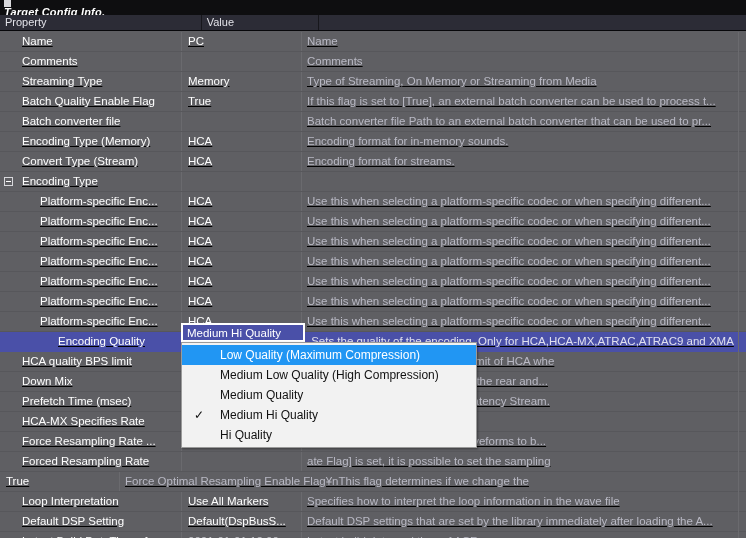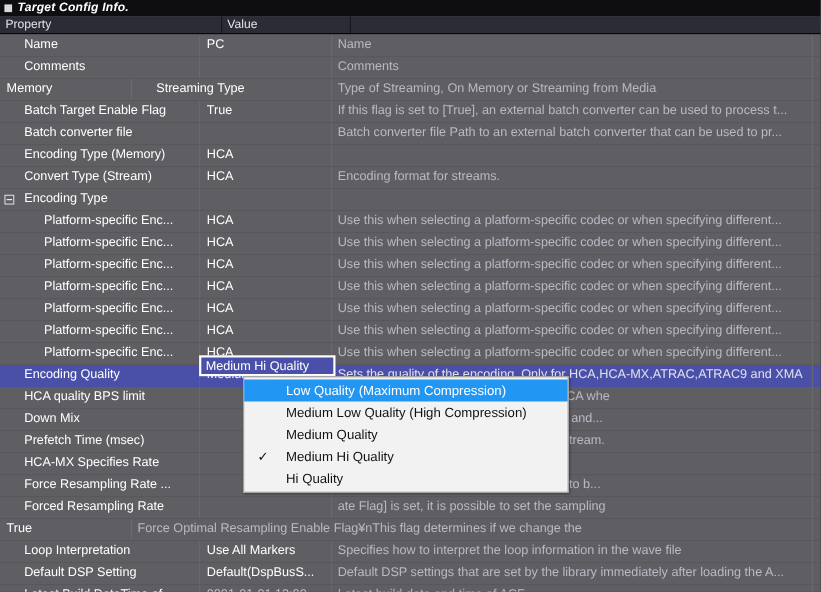--- a/index.html
+++ b/index.html
@@ -24,23 +24,24 @@
   }
 
   
   .titlebar {
     position: absolute;
     top: 0; left: 0;
     width: 746px;
     height: 15px;
     background: #0e0e10;
     display: flex;
-    align-items: center;
+    align-items: flex-start;
     padding-left: 4px;
     box-sizing: border-box;
+    flex-direction: column;
   }
   .titlebar-icon {
     width: 7px;
     height: 7px;
     background: #d8d8dc;
     margin-right: 5px;
     flex: none;
   }
   .titlebar-text {
     color: #ffffff;
@@ -84,24 +85,26 @@
     width: 746px;
     height: 506px;
   }
   .row {
     position: relative;
     height: 20px;
     background: #5f5f63;
     border-bottom: 1px solid #57575b;
     display: flex;
     box-sizing: border-box;
+    text-decoration: underline;
   }
   .row.selected {
     background: #4a50a8;
     border-bottom-color: #4a50a8;
+    text-align: center;
   }
   .cell {
     box-sizing: border-box;
     overflow: hidden;
     white-space: nowrap;
     font-size: 11.5px;
     line-height: 19px;
     border-right: 1px solid #6a6a6e;
   }
   .row.selected .cell { border-right-color: #555ab2; }
@@ -186,21 +189,20 @@
     position: absolute;
     left: 181px;
     top: 342px;
     width: 296px;
     background: #f2f2f2;
     border: 1px solid #9a9a9a;
     box-sizing: border-box;
     z-index: 30;
     padding: 2px 0;
     box-shadow: 1px 1px 2px rgba(0,0,0,0.35);
-    margin-left: 40px;
   }
   .ditem {
     position: relative;
     height: 20px;
     display: flex;
     align-items: center;
     color: #111111;
     font-size: 12px;
     padding-left: 38px;
     box-sizing: border-box;
@@ -241,37 +243,38 @@
         <div class="cell c0 indent1">Name</div>
         <div class="cell c1">PC</div>
         <div class="cell c2">Name</div>
       </div>
       <div class="row">
         <div class="cell c0 indent1">Comments</div>
         <div class="cell c1"></div>
         <div class="cell c2">Comments</div>
       </div>
       <div class="row">
+        <div class="cell c0 indent1">Streaming Type</div>
         <div class="cell c1">Memory</div>
-        <div class="cell c0 indent1">Streaming Type</div>
         <div class="cell c2">Type of Streaming, On Memory or Streaming from Media</div>
       </div>
       <div class="row">
-        <div class="cell c0 indent1">Batch Target Enable Flag</div>
+        <div class="cell c0 indent1">Batch Quality Enable Flag</div>
         <div class="cell c1">True</div>
         <div class="cell c2">If this flag is set to [True], an external batch converter can be used to process t...</div>
       </div>
       <div class="row">
         <div class="cell c0 indent1">Batch converter file</div>
         <div class="cell c1"></div>
         <div class="cell c2">Batch converter file Path to an external batch converter that can be used to pr...</div>
       </div>
       <div class="row">
         <div class="cell c0 indent1">Encoding Type (Memory)</div>
         <div class="cell c1">HCA</div>
+        <div class="cell c2">Encoding format for in-memory sounds.</div>
       </div>
       <div class="row">
         <div class="cell c0 indent1">Convert Type (Stream)</div>
         <div class="cell c1">HCA</div>
         <div class="cell c2">Encoding format for streams.</div>
       </div>
       <div class="row">
         <span class="expander"></span>
         <div class="cell c0 indent1">Encoding Type</div>
         <div class="cell c1"></div>

